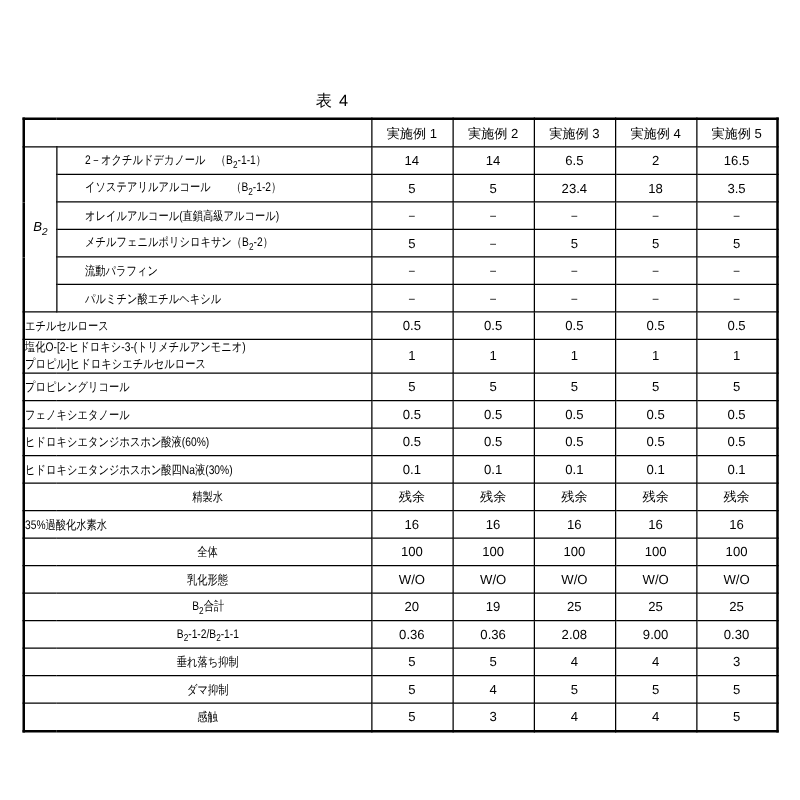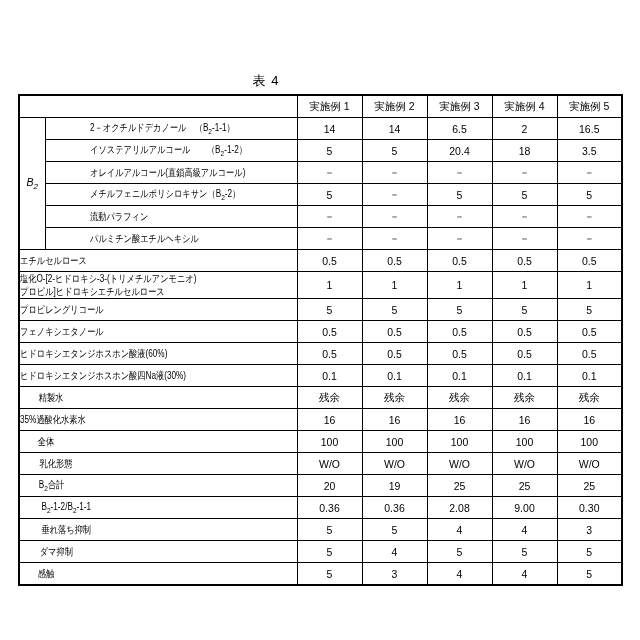--- a/index.html
+++ b/index.html
@@ -70,24 +70,24 @@
     font-style: italic;
   }
   .b2cell .sub { font-size: 8px; vertical-align: sub; }
   .namecell {
     text-align: left;
     padding-left: 8px;
     font-size: 10.5px;
     white-space: nowrap;
   }
   .namecell.indent {
-    padding-left: 44px;
+    padding-left: 22px;
   }
   .namecell.center {
-    text-align: left;
+    text-align: center;
     padding-left: 16px;
   }
   .valcell {
     text-align: center;
     font-size: 10.5px;
   }
   .narrow {
     font-size: 10px;
     transform: scaleX(0.82);
     transform-origin: left center;
@@ -145,21 +145,21 @@
           <td class="valcell">14</td>
           <td class="valcell">14</td>
           <td class="valcell">6.5</td>
           <td class="valcell">2</td>
           <td class="valcell thick-right">16.5</td>
         </tr>
         <tr>
           <td class="namecell indent"><span class="narrow"><span>イソステアリルアルコール　　（B</span><span class="sub">2</span><span>-1-2）</span></span></td>
           <td class="valcell">5</td>
           <td class="valcell">5</td>
-          <td class="valcell">20.4</td>
+          <td class="valcell">23.4</td>
           <td class="valcell">18</td>
           <td class="valcell thick-right">3.5</td>
         </tr>
         <tr>
           <td class="namecell indent"><span class="narrow">オレイルアルコール(直鎖高級アルコール)</span></td>
           <td class="valcell">－</td>
           <td class="valcell">－</td>
           <td class="valcell">－</td>
           <td class="valcell">－</td>
           <td class="valcell thick-right">－</td>

